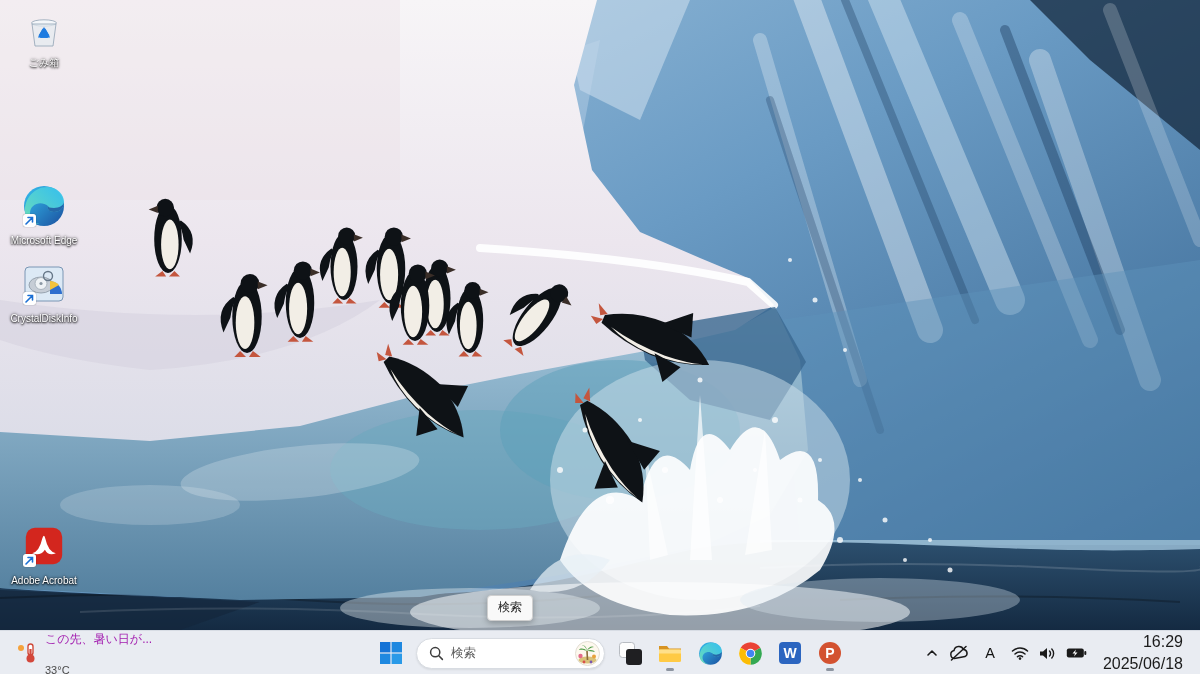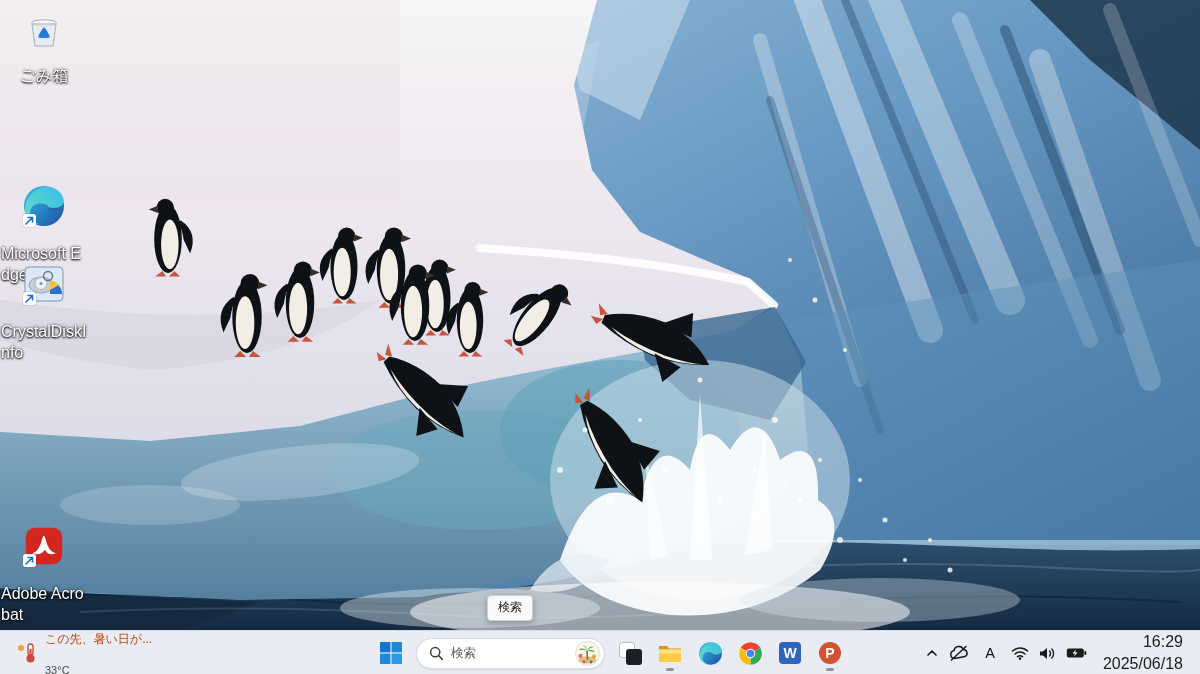--- a/index.html
+++ b/index.html
@@ -7,37 +7,37 @@
     font-family:"Liberation Sans","DejaVu Sans",sans-serif; }
   #stage { position:relative; width:1200px; height:674px; background:#23405c; }
 
   
   #wallpaper { position:absolute; left:0; top:0; width:1200px; height:630px; display:block; }
 
   
   .desktop-icon { position:absolute; left:0; width:88px; display:flex; flex-direction:column;
     align-items:center; cursor:default; padding:2px 1px; }
   .desktop-icon .ic { width:44px; height:44px; position:relative; display:flex; align-items:center; justify-content:center; }
-  .desktop-icon .lbl { margin-top:16px; font-size:16px; line-height:1.3; color:#ffffff;
-    text-shadow:0 1px 2px #000, 0 0 3px rgba(0,0,0,.9); max-width:86px; word-break:break-all; }
+  .desktop-icon .lbl { margin-top:6px; font-size:10px; line-height:1.3; color:#ffffff;
+    text-align:center; text-shadow:0 1px 2px #000, 0 0 3px rgba(0,0,0,.9); max-width:86px; word-break:break-all; }
   .desktop-icon.selected { background:rgba(160,195,235,.22); outline:1px dotted #dfe9f4; }
   .sc-arrow { position:absolute; left:1px; bottom:1px; width:13px; height:13px; background:#fff;
     border-radius:2.5px; box-shadow:0 0 1px rgba(0,0,0,.6); display:flex; align-items:center; justify-content:center; }
 
   
   #search-tooltip { position:absolute; left:487px; top:595px; background:#f9f9f9;
     border:1px solid #cfcfcf; border-radius:4px; box-shadow:0 2px 6px rgba(0,0,0,.28);
     padding:3px 10px 4px; font-size:12px; color:#1b1b1b; }
 
   
   #taskbar { position:absolute; left:0; top:630px; width:1200px; height:44px;
     background:rgba(241,244,249,.96); border-top:1px solid rgba(210,216,224,.8); }
   #tb-widget { position:absolute; left:6px; top:0; height:44px; display:flex; align-items:center;
     gap:7px; padding:0 10px; border-radius:6px; cursor:pointer; }
-  #tb-widget .wtitle { font-size:12px; color:#c2410c; }
+  #tb-widget .wtitle { font-size:12px; color:#a21caf; }
   #tb-widget .wtemp  { font-size:11px; color:#4a4a4a; margin-top:16px;text-decoration:underline; }
   #tb-center { position:absolute; left:371px; top:0; height:44px; display:flex; align-items:center; }
   .tb-btn { width:38px; height:40px; margin:0 1px; border:none; background:transparent; border-radius:6px;
     display:flex; align-items:center; justify-content:center; position:relative; cursor:pointer; }
   .run-dot { position:absolute; bottom:2px; left:50%; transform:translateX(-50%);
     width:8px; height:3px; border-radius:2px; background:#8d95a0; }
   #search-pill { height:31px; width:189px; margin:0 5px; background:#ffffff; border:1px solid #d8dce2;
     border-radius:16px; display:flex; align-items:center; padding:0 4px 0 12px; box-shadow:0 1px 2px rgba(0,0,0,.08); cursor:pointer; }
   #search-pill input { border:none; outline:none; flex:1; font-size:12.5px; color:#3c3c3c;
     background:transparent; font-family:inherit; min-width:0; }

